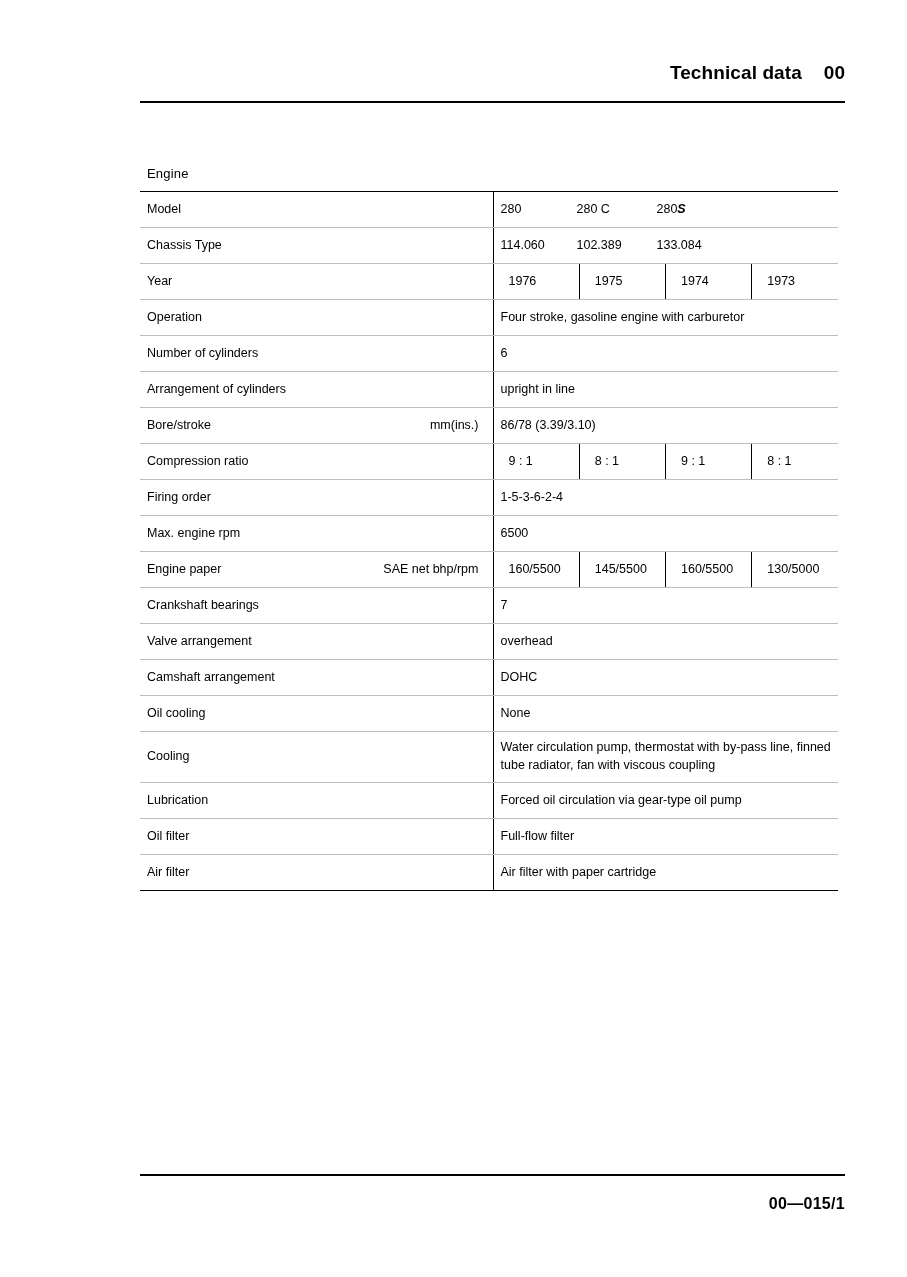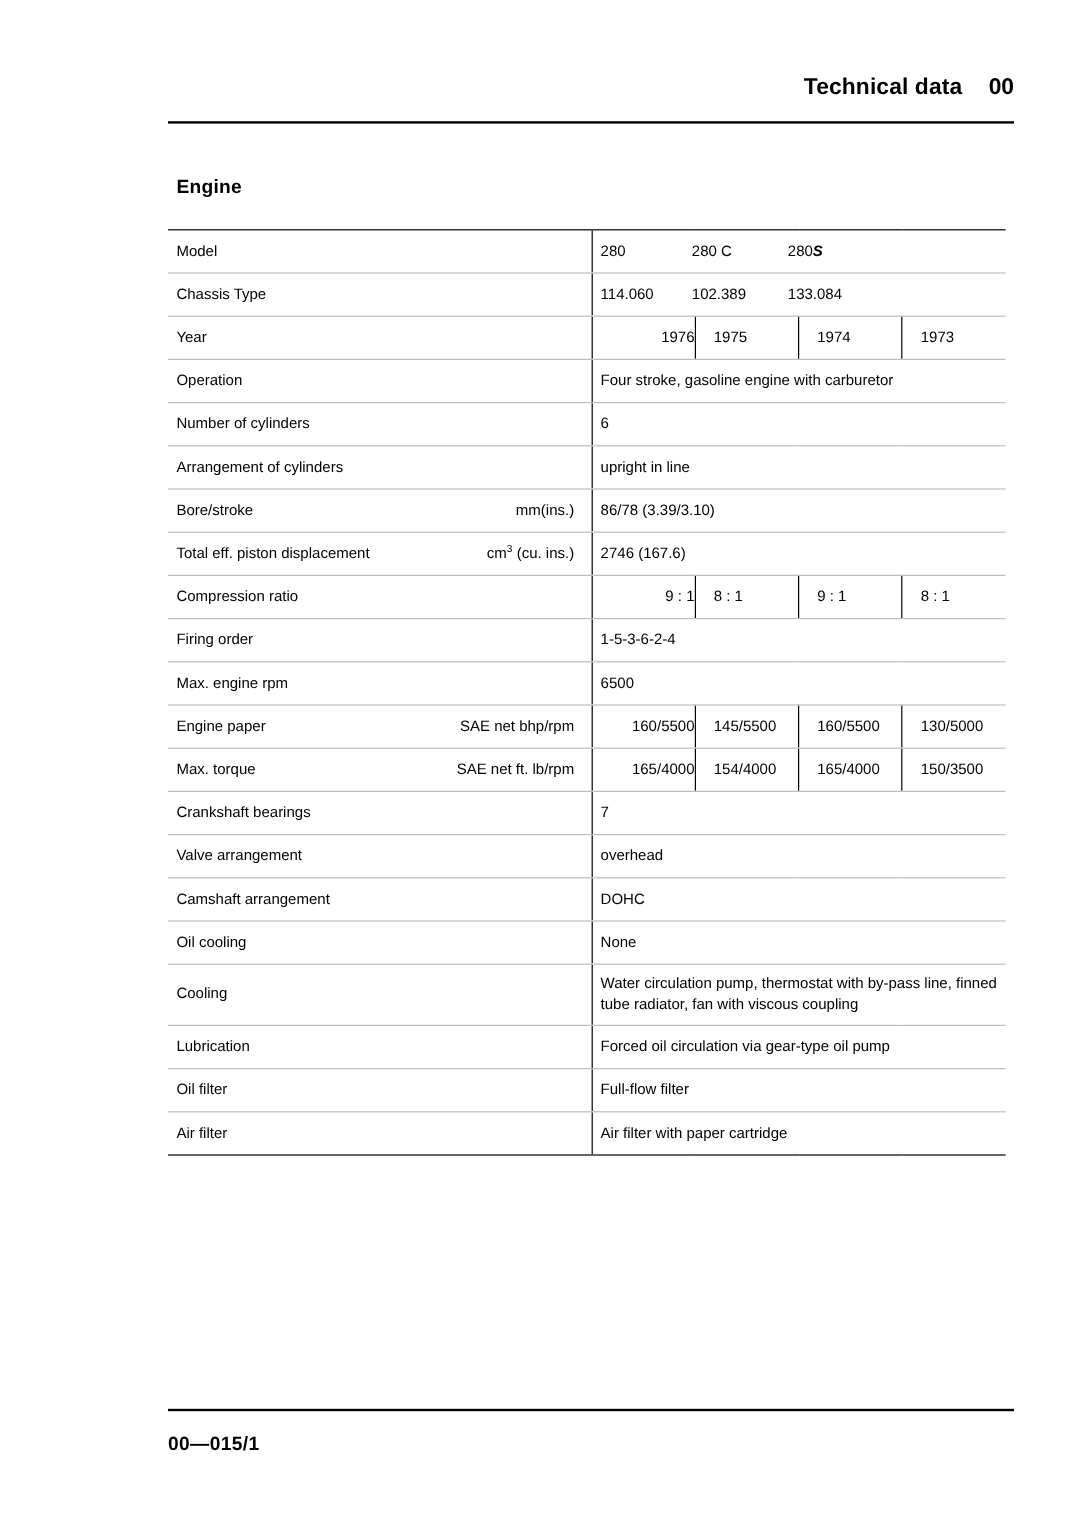--- a/index.html
+++ b/index.html
@@ -50,23 +50,23 @@
     top: 101px;
     width: 705px;
     height: 2px;
     background: #000;
   }
 
   
   .section-caption {
     position: absolute;
     left: 147px;
-    top: 148px;
-    font-size: 16px;
-    font-weight: bold;
+    top: 166px;
+    font-size: 13px;
+    font-weight: normal;
     letter-spacing: 0.2px;
   }
 
   
   .spec-table {
     position: absolute;
     left: 140px;
     top: 191px;
     width: 698px;
     border-collapse: collapse;
@@ -118,21 +118,20 @@
   td.val.multiline { white-space: normal; padding-right: 6px; }
 
   
   td.sub {
     border-left: 1.2px solid #000;
     padding-left: 15px;
     white-space: nowrap;
   }
   td.sub.first {
     border-left: 1.6px solid #000;
-    text-align: right;
   }
 
   .italic-s { font-style: italic; font-weight: 600; }
 
   
   .inline-vals { display: inline-block; }
   .inline-vals span { display: inline-block; }
 
   
   .rule-foot {
@@ -141,21 +140,21 @@
     top: 1174px;
     width: 705px;
     height: 2px;
     background: #000;
   }
   .page-footer {
     position: absolute;
     left: 140px;
     top: 1195px;
     width: 705px;
-    text-align: left;
+    text-align: right;
     font-size: 16px;
     font-weight: bold;
     letter-spacing: 0.3px;
   }
 </style>
 </head>
 <body>
 
 <div class="page">
 
@@ -224,29 +223,20 @@
             <div class="lbl-row">
               <span class="lbl-text">Bore/stroke</span>
               <span class="lbl-unit">mm(ins.)</span>
             </div>
           </td>
           <td class="val" colspan="4"><span>86/78 (3.39/3.10)</span></td>
         </tr>
         <tr>
           <td class="lbl">
             <div class="lbl-row">
-              <span class="lbl-text">Total eff. piston displacement</span>
-              <span class="lbl-unit"><span>cm</span><sup>3</sup><span> (cu. ins.)</span></span>
-            </div>
-          </td>
-          <td class="val" colspan="4"><span>2746 (167.6)</span></td>
-        </tr>
-        <tr>
-          <td class="lbl">
-            <div class="lbl-row">
               <span class="lbl-text">Compression ratio</span>
             </div>
           </td>
           <td class="sub first" style="width: 89px;"><span>9 : 1</span></td>
           <td class="sub" style="width: 82px;"><span>8 : 1</span></td>
           <td class="sub" style="width: 82px;"><span>9 : 1</span></td>
           <td class="sub" style="width: 91px;"><span>8 : 1</span></td>
         </tr>
         <tr>
           <td class="lbl">
@@ -272,32 +262,20 @@
             </div>
           </td>
           <td class="sub first" style="width: 89px;"><span>160/5500</span></td>
           <td class="sub" style="width: 82px;"><span>145/5500</span></td>
           <td class="sub" style="width: 82px;"><span>160/5500</span></td>
           <td class="sub" style="width: 91px;"><span>130/5000</span></td>
         </tr>
         <tr>
           <td class="lbl">
             <div class="lbl-row">
-              <span class="lbl-text">Max. torque</span>
-              <span class="lbl-unit">SAE net ft. lb/rpm</span>
-            </div>
-          </td>
-          <td class="sub first" style="width: 89px;"><span>165/4000</span></td>
-          <td class="sub" style="width: 82px;"><span>154/4000</span></td>
-          <td class="sub" style="width: 82px;"><span>165/4000</span></td>
-          <td class="sub" style="width: 91px;"><span>150/3500</span></td>
-        </tr>
-        <tr>
-          <td class="lbl">
-            <div class="lbl-row">
               <span class="lbl-text">Crankshaft bearings</span>
             </div>
           </td>
           <td class="val" colspan="4"><span>7</span></td>
         </tr>
         <tr>
           <td class="lbl">
             <div class="lbl-row">
               <span class="lbl-text">Valve arrangement</span>
             </div>

